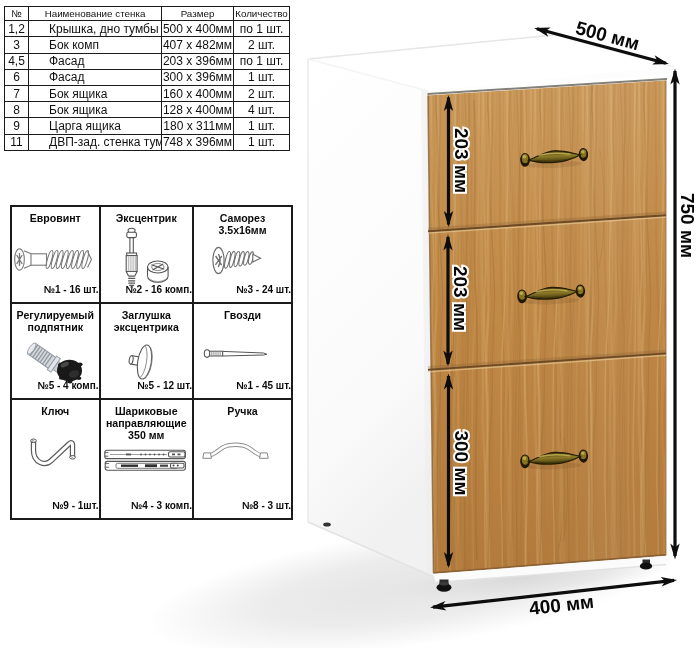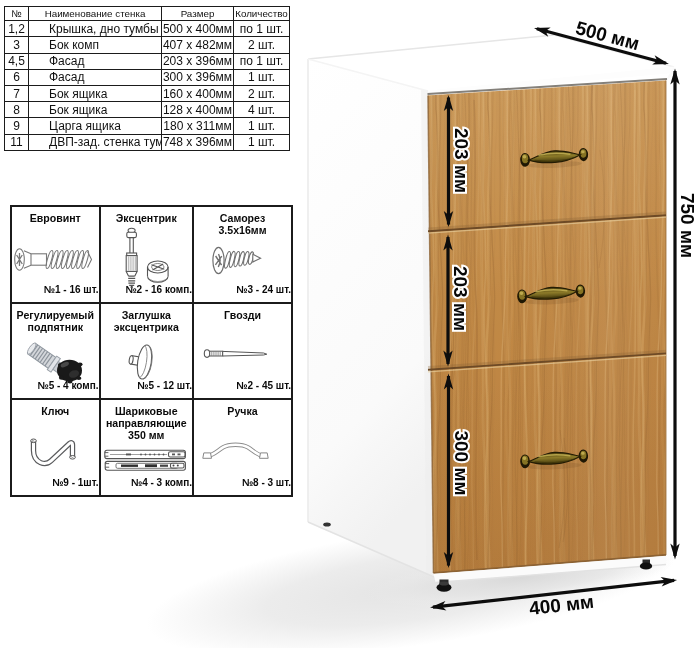--- a/index.html
+++ b/index.html
@@ -121,24 +121,24 @@
     <td>
             <div class="t">Регулируемый<br>подпятник</div>
             <div class="c">№5 - 4 комп.</div>
           </td>
     <td>
             <div class="t">Заглушка<br>эксцентрика</div>
             <div class="c">№5 - 12 шт.</div>
           </td>
     <td>
             <div class="t">Гвозди</div>
-            <div class="c">№2 - 45 шт.</div>
+            <div class="c">№1 - 45 шт.</div>
           </td>
   </tr>
-  <tr style="height:97px">
+  <tr style="height:120px">
     <td>
             <div class="t">Ключ</div>
             <div class="c">№9 - 1шт.</div>
           </td>
     <td>
             <div class="t">Шариковые<br>направляющие<br>350 мм</div>
             <div class="c">№4 - 3 комп.</div>
           </td>
     <td>
             <div class="t">Ручка</div>

